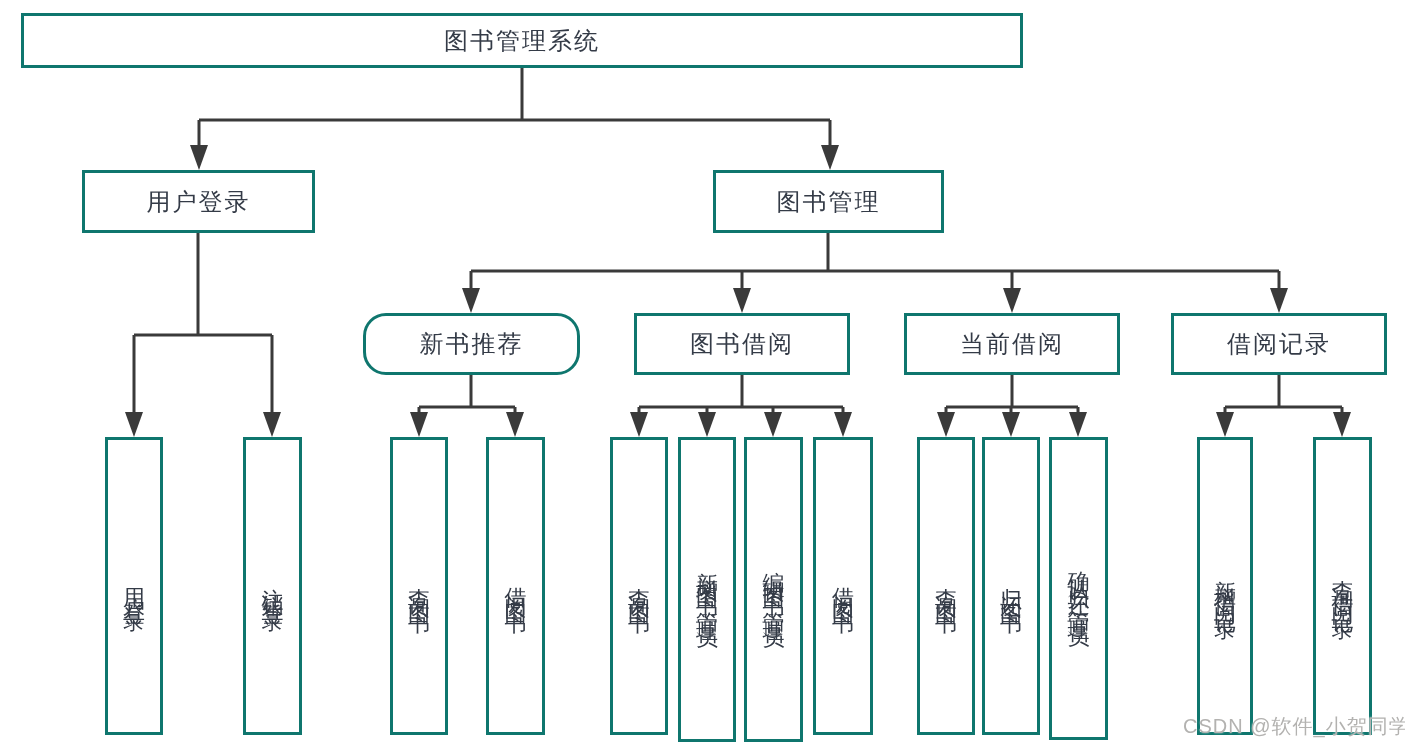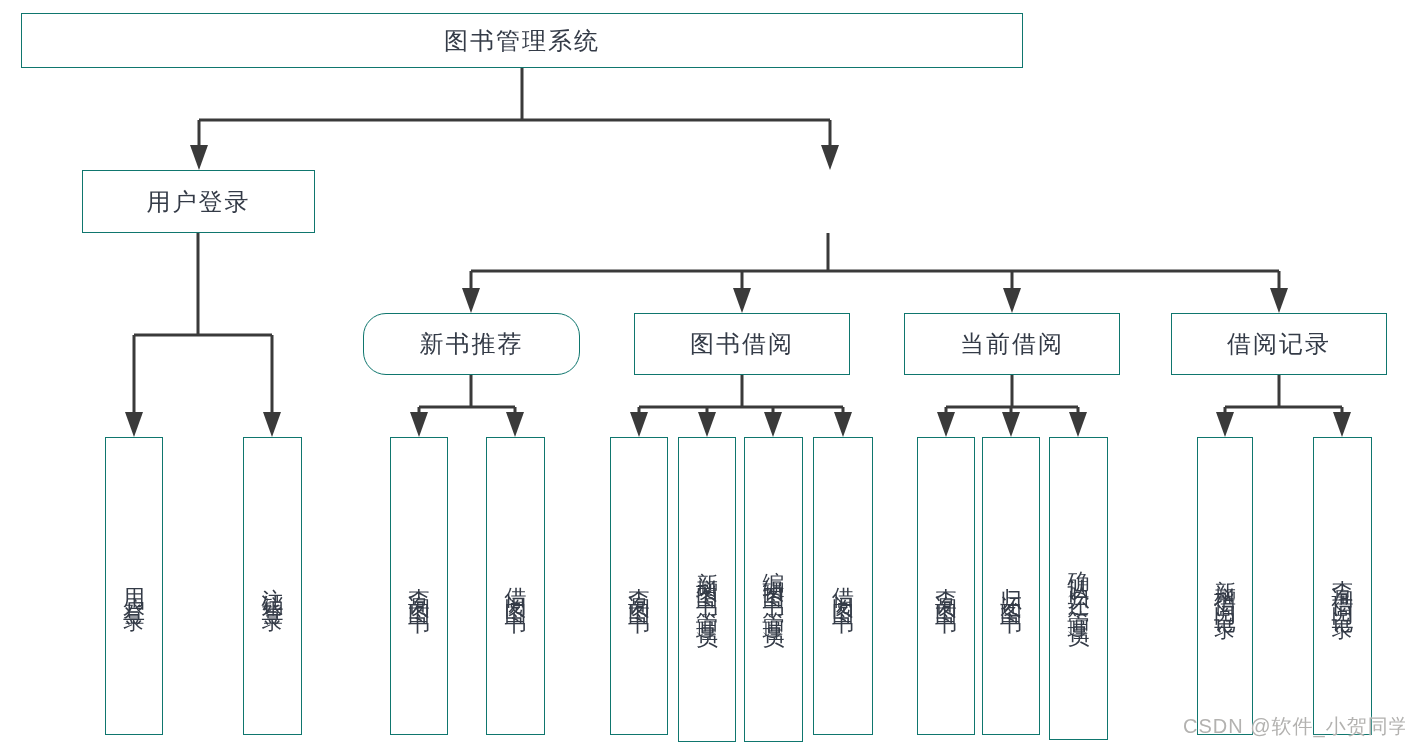--- a/index.html
+++ b/index.html
@@ -8,21 +8,21 @@
     width:1405px;height:747px;
     background:#ffffff;
     font-family:"Liberation Sans","DejaVu Sans",sans-serif;
     overflow:hidden;
   }
   #connectors{position:absolute;left:0;top:0;z-index:1;}
   .node{
     position:absolute;
     box-sizing:border-box;
     background:#ffffff;
-    border:1px solid #0f766e;
+    border:3px solid #0f766e;
     display:flex;
     align-items:center;
     justify-content:center;
     z-index:2;
     color:#343b47;
   }
   .hbox{font-size:24px;letter-spacing:2px;white-space:nowrap;}
   .vbox{font-size:22px;}
   .vbox .vtext{
     writing-mode:vertical-rl;
@@ -90,20 +90,23 @@
     </g>
   </svg>
 
   <div class="node hbox" style="left:21px;top:13px;width:1002px;height:55px;">
     <span>图书管理系统</span>
   </div>
 
   <div class="node hbox" style="left:82px;top:170px;width:233px;height:63px;">
     <span>用户登录</span>
   </div>
+  <div class="node hbox" style="left:713px;top:170px;width:231px;height:63px;">
+    <span>图书管理</span>
+  </div>
 
   <div class="node hbox" style="left:363px;top:313px;width:217px;height:62px;border-radius:23px;">
     <span>新书推荐</span>
   </div>
   <div class="node hbox" style="left:634px;top:313px;width:216px;height:62px;">
     <span>图书借阅</span>
   </div>
   <div class="node hbox" style="left:904px;top:313px;width:216px;height:62px;">
     <span>当前借阅</span>
   </div>

